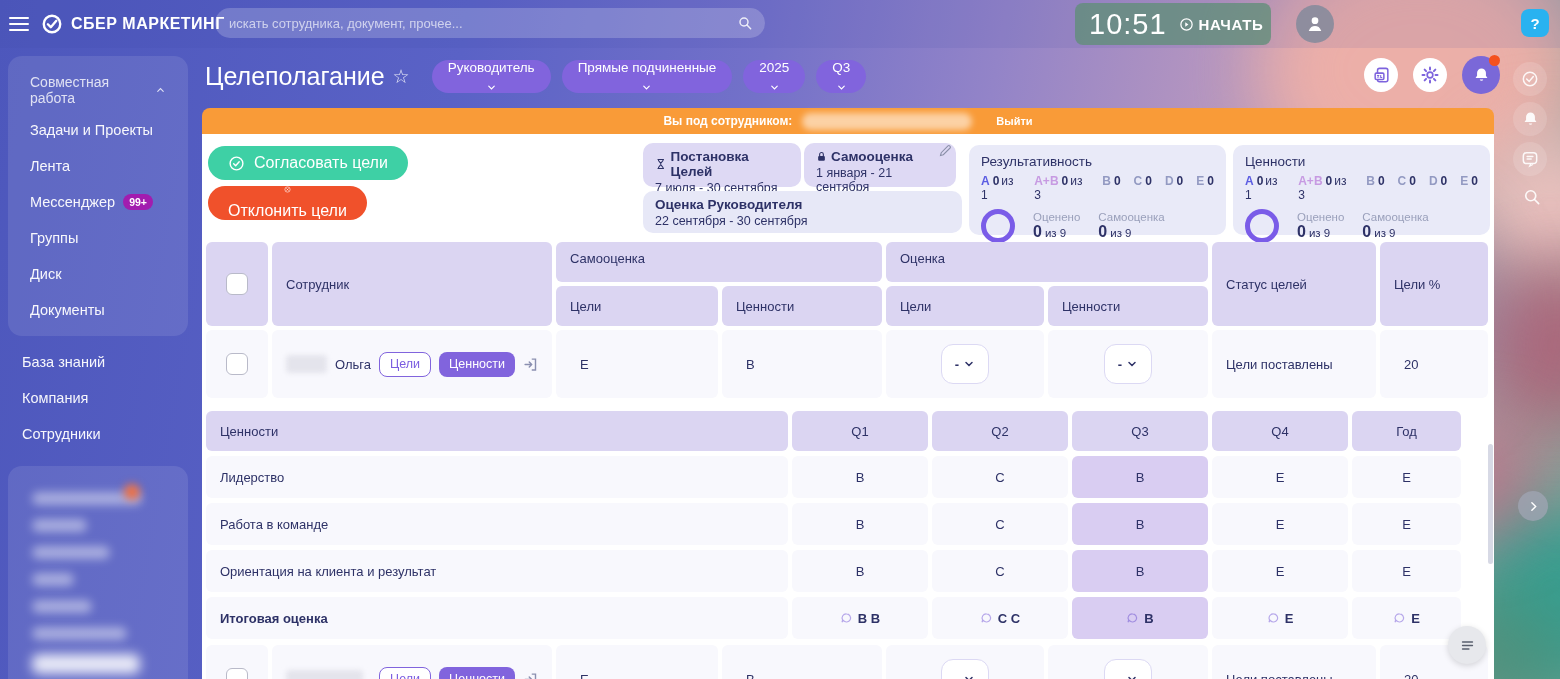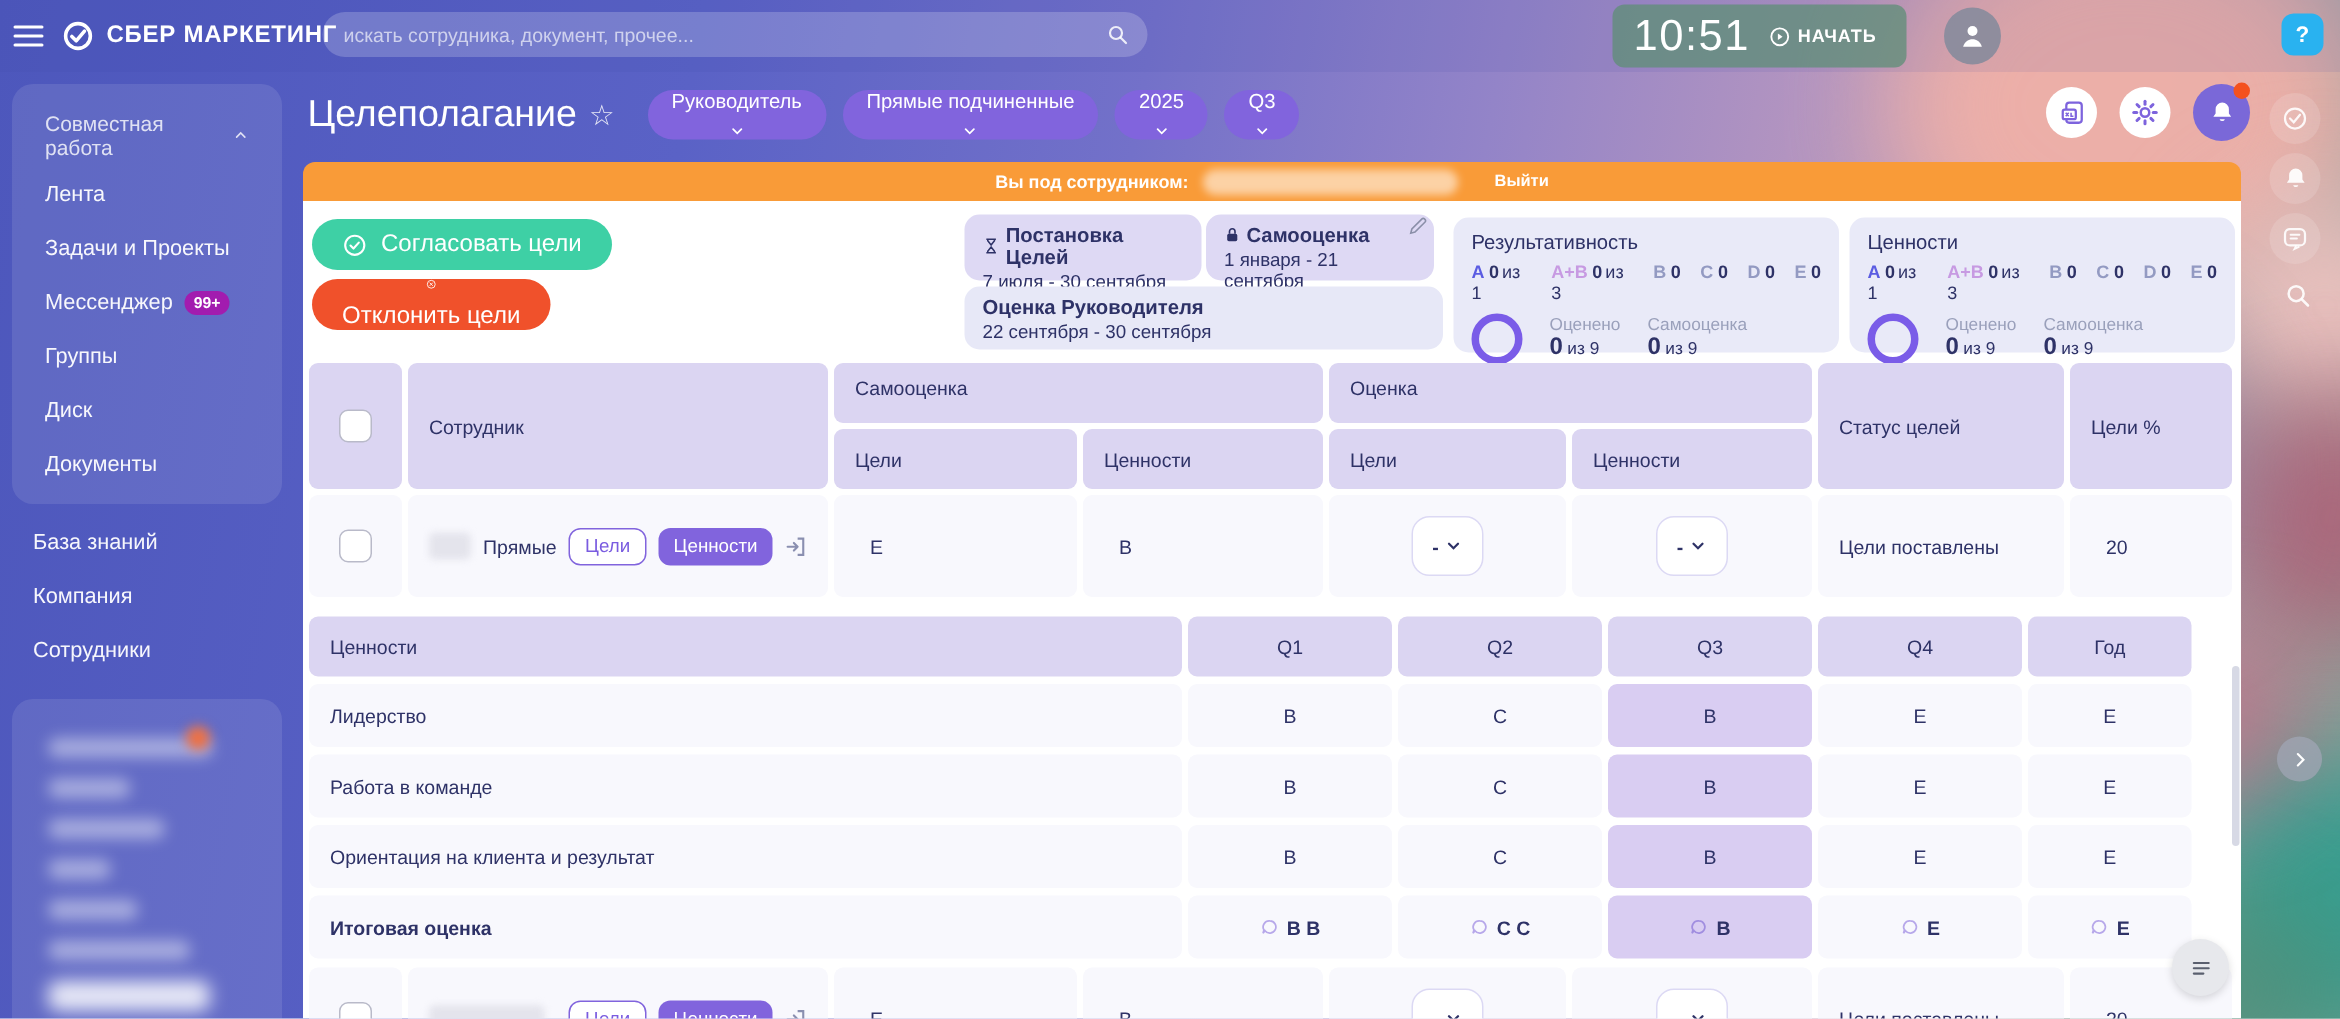--- a/index.html
+++ b/index.html
@@ -11,21 +11,21 @@
   .topbar { position:absolute; left:0; top:0; width:1560px; height:48px; background:rgba(60,70,170,0.10); display:flex; align-items:center; }
   .burger { width:20px; height:14px; margin-left:9px; display:flex; flex-direction:column; justify-content:space-between; cursor:pointer; }
   .burger i { height:2.4px; background:#fff; border-radius:2px; display:block; }
   .brand { display:flex; align-items:center; gap:8px; margin-left:12px; color:#fff; font-weight:700; font-size:16px; letter-spacing:0.5px; }
   .search-pill { position:absolute; left:215px; top:8px; width:550px; height:30px; background:rgba(255,255,255,0.20); border-radius:15px; display:flex; align-items:center; }
   .search-pill input { flex:1; height:100%; background:transparent; border:none; outline:none; color:#fff; font-size:13px; padding:0 14px; font-family:"Liberation Sans",sans-serif; }
   .search-pill input::placeholder { color:rgba(255,255,255,0.65); }
   .search-pill .mag { margin-right:12px; }
   .timer { position:absolute; left:1075px; top:3px; width:196px; height:42px; background:rgba(96,142,120,0.78); border-radius:8px; display:flex; align-items:center; color:#fff; }
   .timer .digits { font-size:29px; font-weight:300; margin-left:14px; letter-spacing:1px; }
-  .timer .start { display:flex; align-items:center; gap:5px; margin-left:12px; font-size:12px; font-weight:700; letter-spacing:0.6px; cursor:pointer; }
+  .timer .start { display:flex; align-items:center; gap:5px; margin-left:12px; font-size:15px; font-weight:700; letter-spacing:0.6px; cursor:pointer; }
   .avatar { position:absolute; left:1296px; top:5px; width:38px; height:38px; border-radius:50%; background:rgba(130,138,155,0.85); display:flex; align-items:center; justify-content:center; cursor:pointer; }
   .help-btn { position:absolute; left:1521px; top:9px; width:28px; height:28px; border-radius:8px; background:#29b2f0; color:#fff; font-weight:700; font-size:15px; display:flex; align-items:center; justify-content:center; cursor:pointer; }
 
   
   .sidebar { position:absolute; left:0; top:48px; width:196px; height:631px; color:#fff; }
   .side-group { margin:8px 8px 0 8px; background:rgba(255,255,255,0.10); border-radius:14px; padding:12px 0 8px 0; }
   .side-section { padding:6px 22px; font-size:14px; color:rgba(255,255,255,0.8); display:flex; align-items:center; gap:8px; cursor:pointer; }
   .side-item { padding:10px 22px; font-size:14.5px; color:rgba(255,255,255,0.95); display:flex; align-items:center; gap:8px; cursor:pointer; }
   .badge99 { background:#a21caf; color:#fff; font-size:10.5px; font-weight:700; border-radius:9px; padding:2px 6px; }
   .redacted-panel { margin:14px 8px 0 8px; background:rgba(255,255,255,0.10); border-radius:14px; padding:12px 0; }
@@ -167,24 +167,24 @@
 
 <div class="sidebar">
   <div class="side-group">
     <div class="side-section">
       <span>Совместная работа</span>
       <svg width="12" height="12" viewBox="0 0 24 24">
           <path d="M6 15l6-6 6 6" fill="none" stroke="rgba(255,255,255,0.8)" stroke-width="2.4" stroke-linecap="round"></path>
         </svg>
     </div>
     <div class="side-item">
+        <span>Задачи и Проекты</span>
+      </div>
+    <div class="side-item">
         <span>Лента</span>
-      </div>
-    <div class="side-item">
-        <span>Задачи и Проекты</span>
       </div>
     <div class="side-item">
       <span>Мессенджер</span>
       <span class="badge99">99+</span>
     </div>
     <div class="side-item">
         <span>Группы</span>
       </div>
     <div class="side-item">
         <span>Диск</span>
@@ -407,21 +407,21 @@
       </div>
     <div class="cell hcell" style="grid-column:6;grid-row:2;">
         <span>Ценности</span>
       </div>
 
     <div class="cell bcell center" style="grid-column:1;grid-row:3;">
         <div class="chk"></div>
       </div>
     <div class="cell bcell namecell" style="grid-column:2;grid-row:3;">
       <span class="blurname2"></span>
-      <span>Прямые</span>
+      <span>Ольга</span>
       <span class="tag outline">
           <span>Цели</span>
         </span>
       <span class="tag fill">
           <span>Ценности</span>
         </span>
       <span style="display:flex;">
         <svg width="15" height="15" viewBox="0 0 18 18">
             <path d="M10.5 2.5h4.5v13h-4.5" fill="none" stroke="#8a8fb0" stroke-width="1.7"></path>
             <path d="M2.5 9h8M7.5 6l3 3-3 3" fill="none" stroke="#8a8fb0" stroke-width="1.7" stroke-linecap="round" stroke-linejoin="round"></path>

